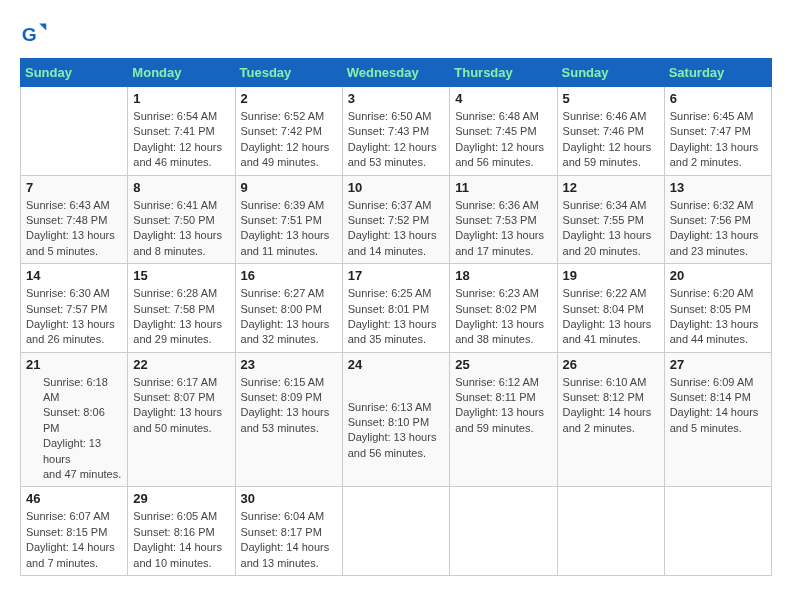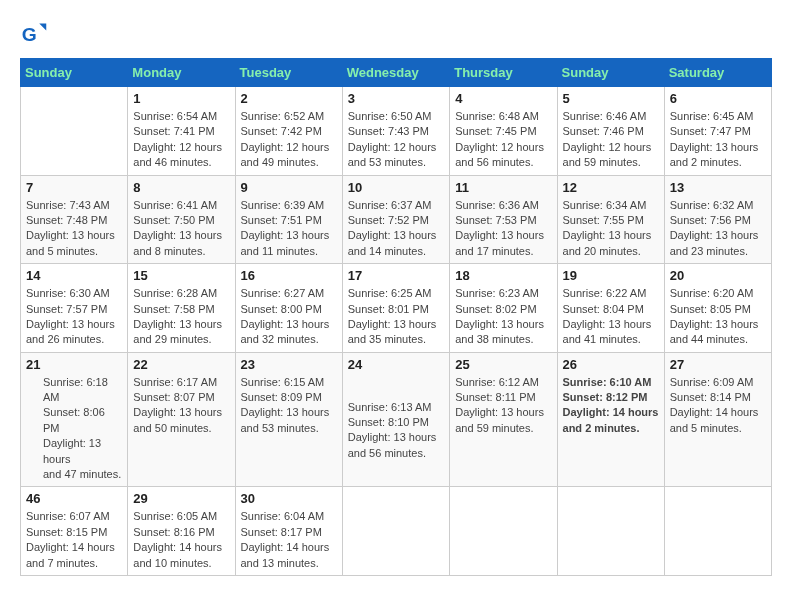--- a/index.html
+++ b/index.html
@@ -159,21 +159,21 @@
           <div class="day-num">6</div>
           <div class="day-detail" style="white-space: pre-line;">Sunrise: 6:45 AM
 Sunset: 7:47 PM
 Daylight: 13 hours
 and 2 minutes.</div>
         </td>
       </tr>
       <tr>
         <td>
           <div class="day-num">7</div>
-          <div class="day-detail" style="white-space: pre-line;">Sunrise: 7:43 AM
+          <div class="day-detail" style="white-space: pre-line;">Sunrise: 6:43 AM
 Sunset: 7:48 PM
 Daylight: 13 hours
 and 5 minutes.</div>
         </td>
         <td>
           <div class="day-num">8</div>
           <div class="day-detail" style="white-space: pre-line;">Sunrise: 6:41 AM
 Sunset: 7:50 PM
 Daylight: 13 hours
 and 8 minutes.</div>
@@ -296,21 +296,21 @@
         </td>
         <td>
           <div class="day-num">25</div>
           <div class="day-detail" style="white-space: pre-line;">Sunrise: 6:12 AM
 Sunset: 8:11 PM
 Daylight: 13 hours
 and 59 minutes.</div>
         </td>
         <td>
           <div class="day-num">26</div>
-          <div class="day-detail" style="white-space: pre-line; font-weight: bold;">Sunrise: 6:10 AM
+          <div class="day-detail" style="white-space: pre-line;">Sunrise: 6:10 AM
 Sunset: 8:12 PM
 Daylight: 14 hours
 and 2 minutes.</div>
         </td>
         <td>
           <div class="day-num">27</div>
           <div class="day-detail" style="white-space: pre-line;">Sunrise: 6:09 AM
 Sunset: 8:14 PM
 Daylight: 14 hours
 and 5 minutes.</div>

